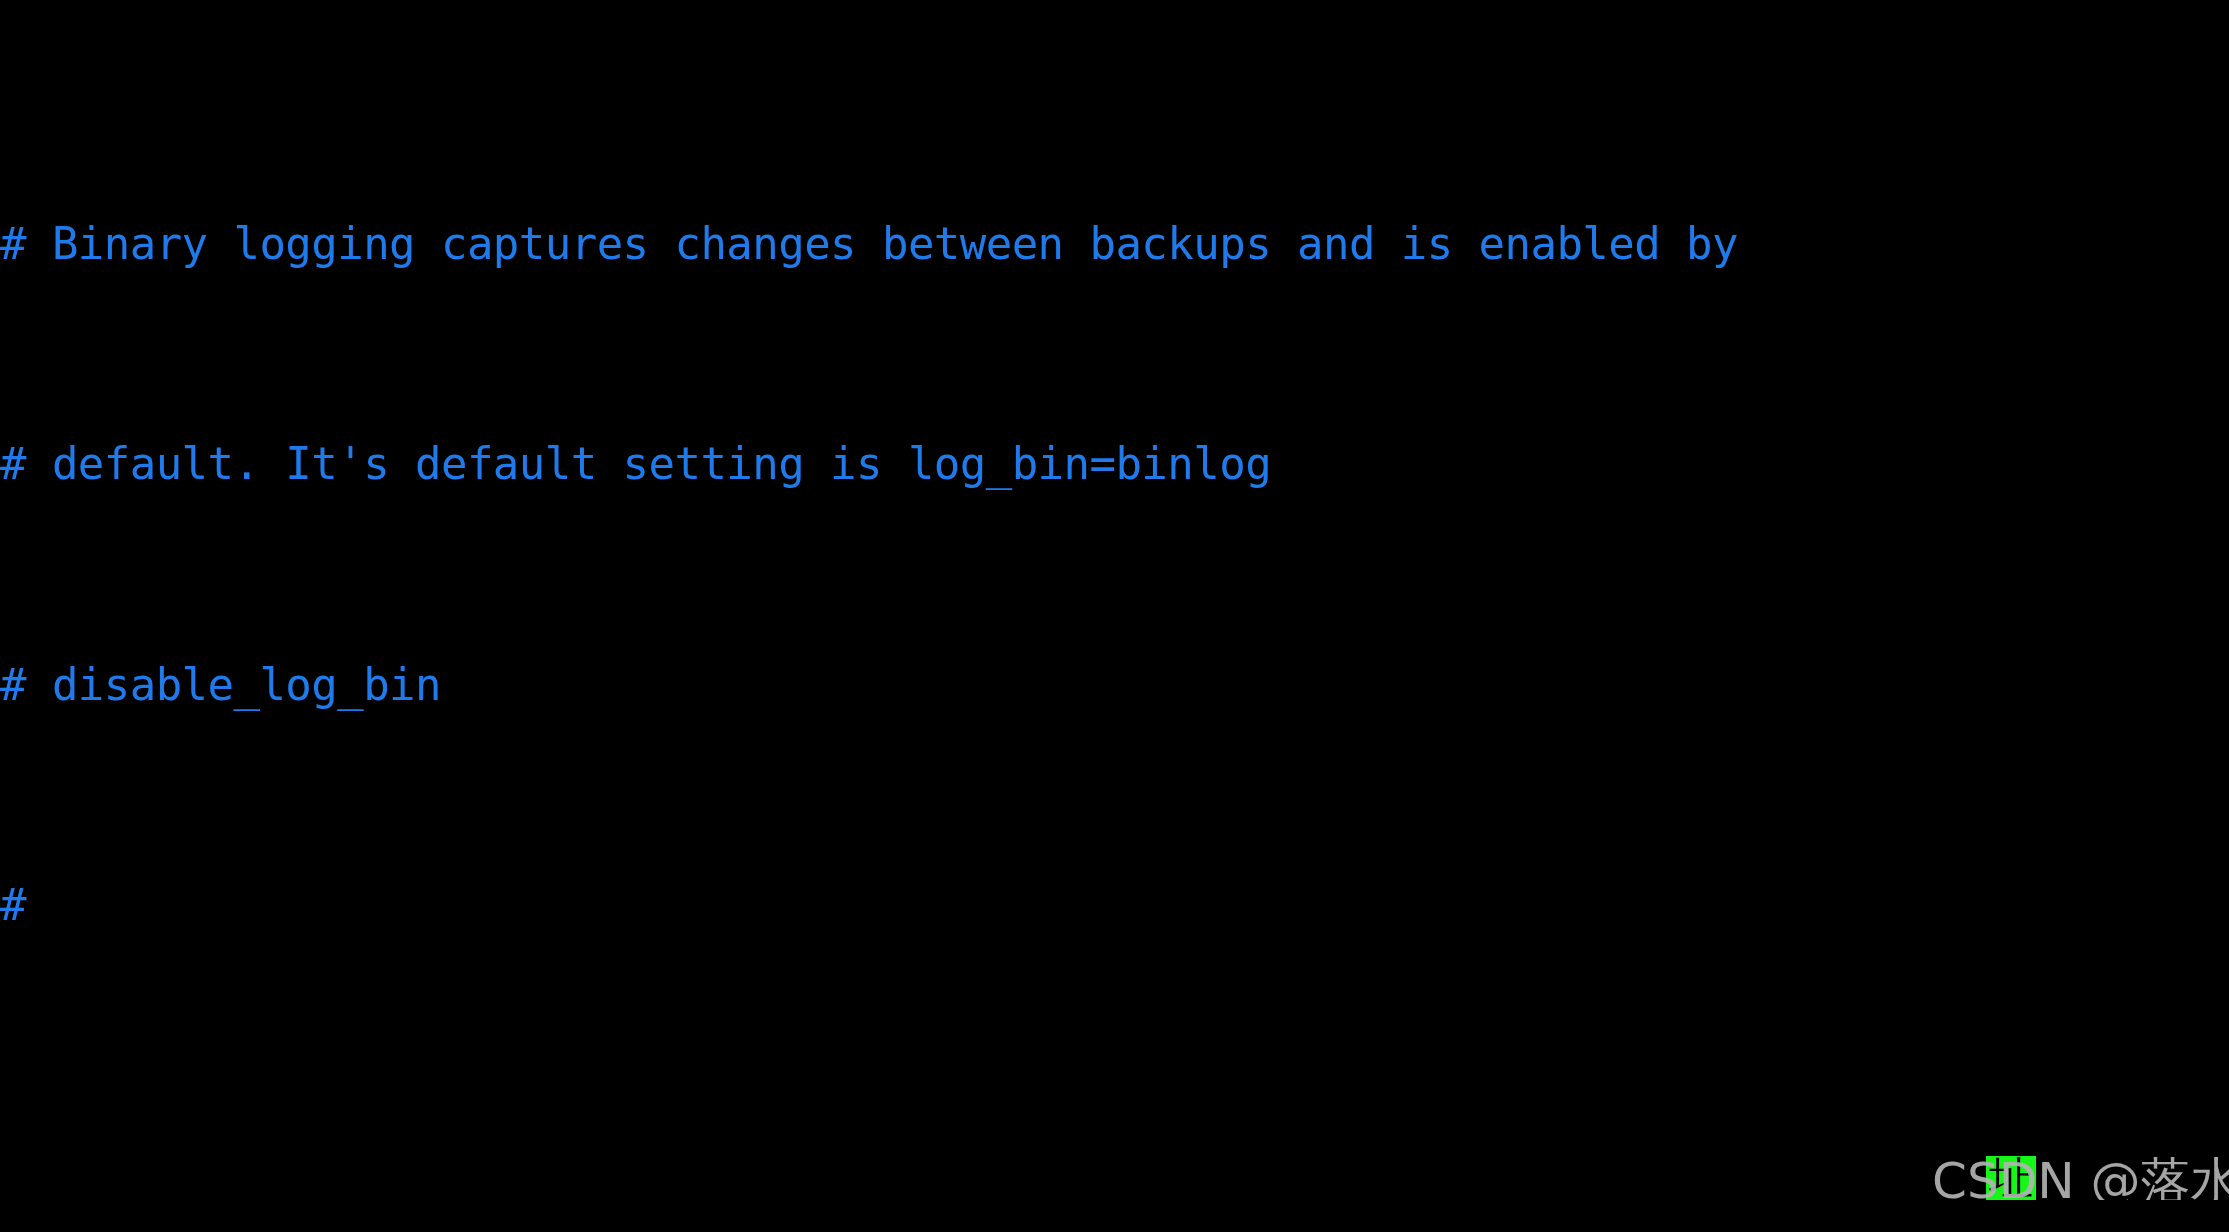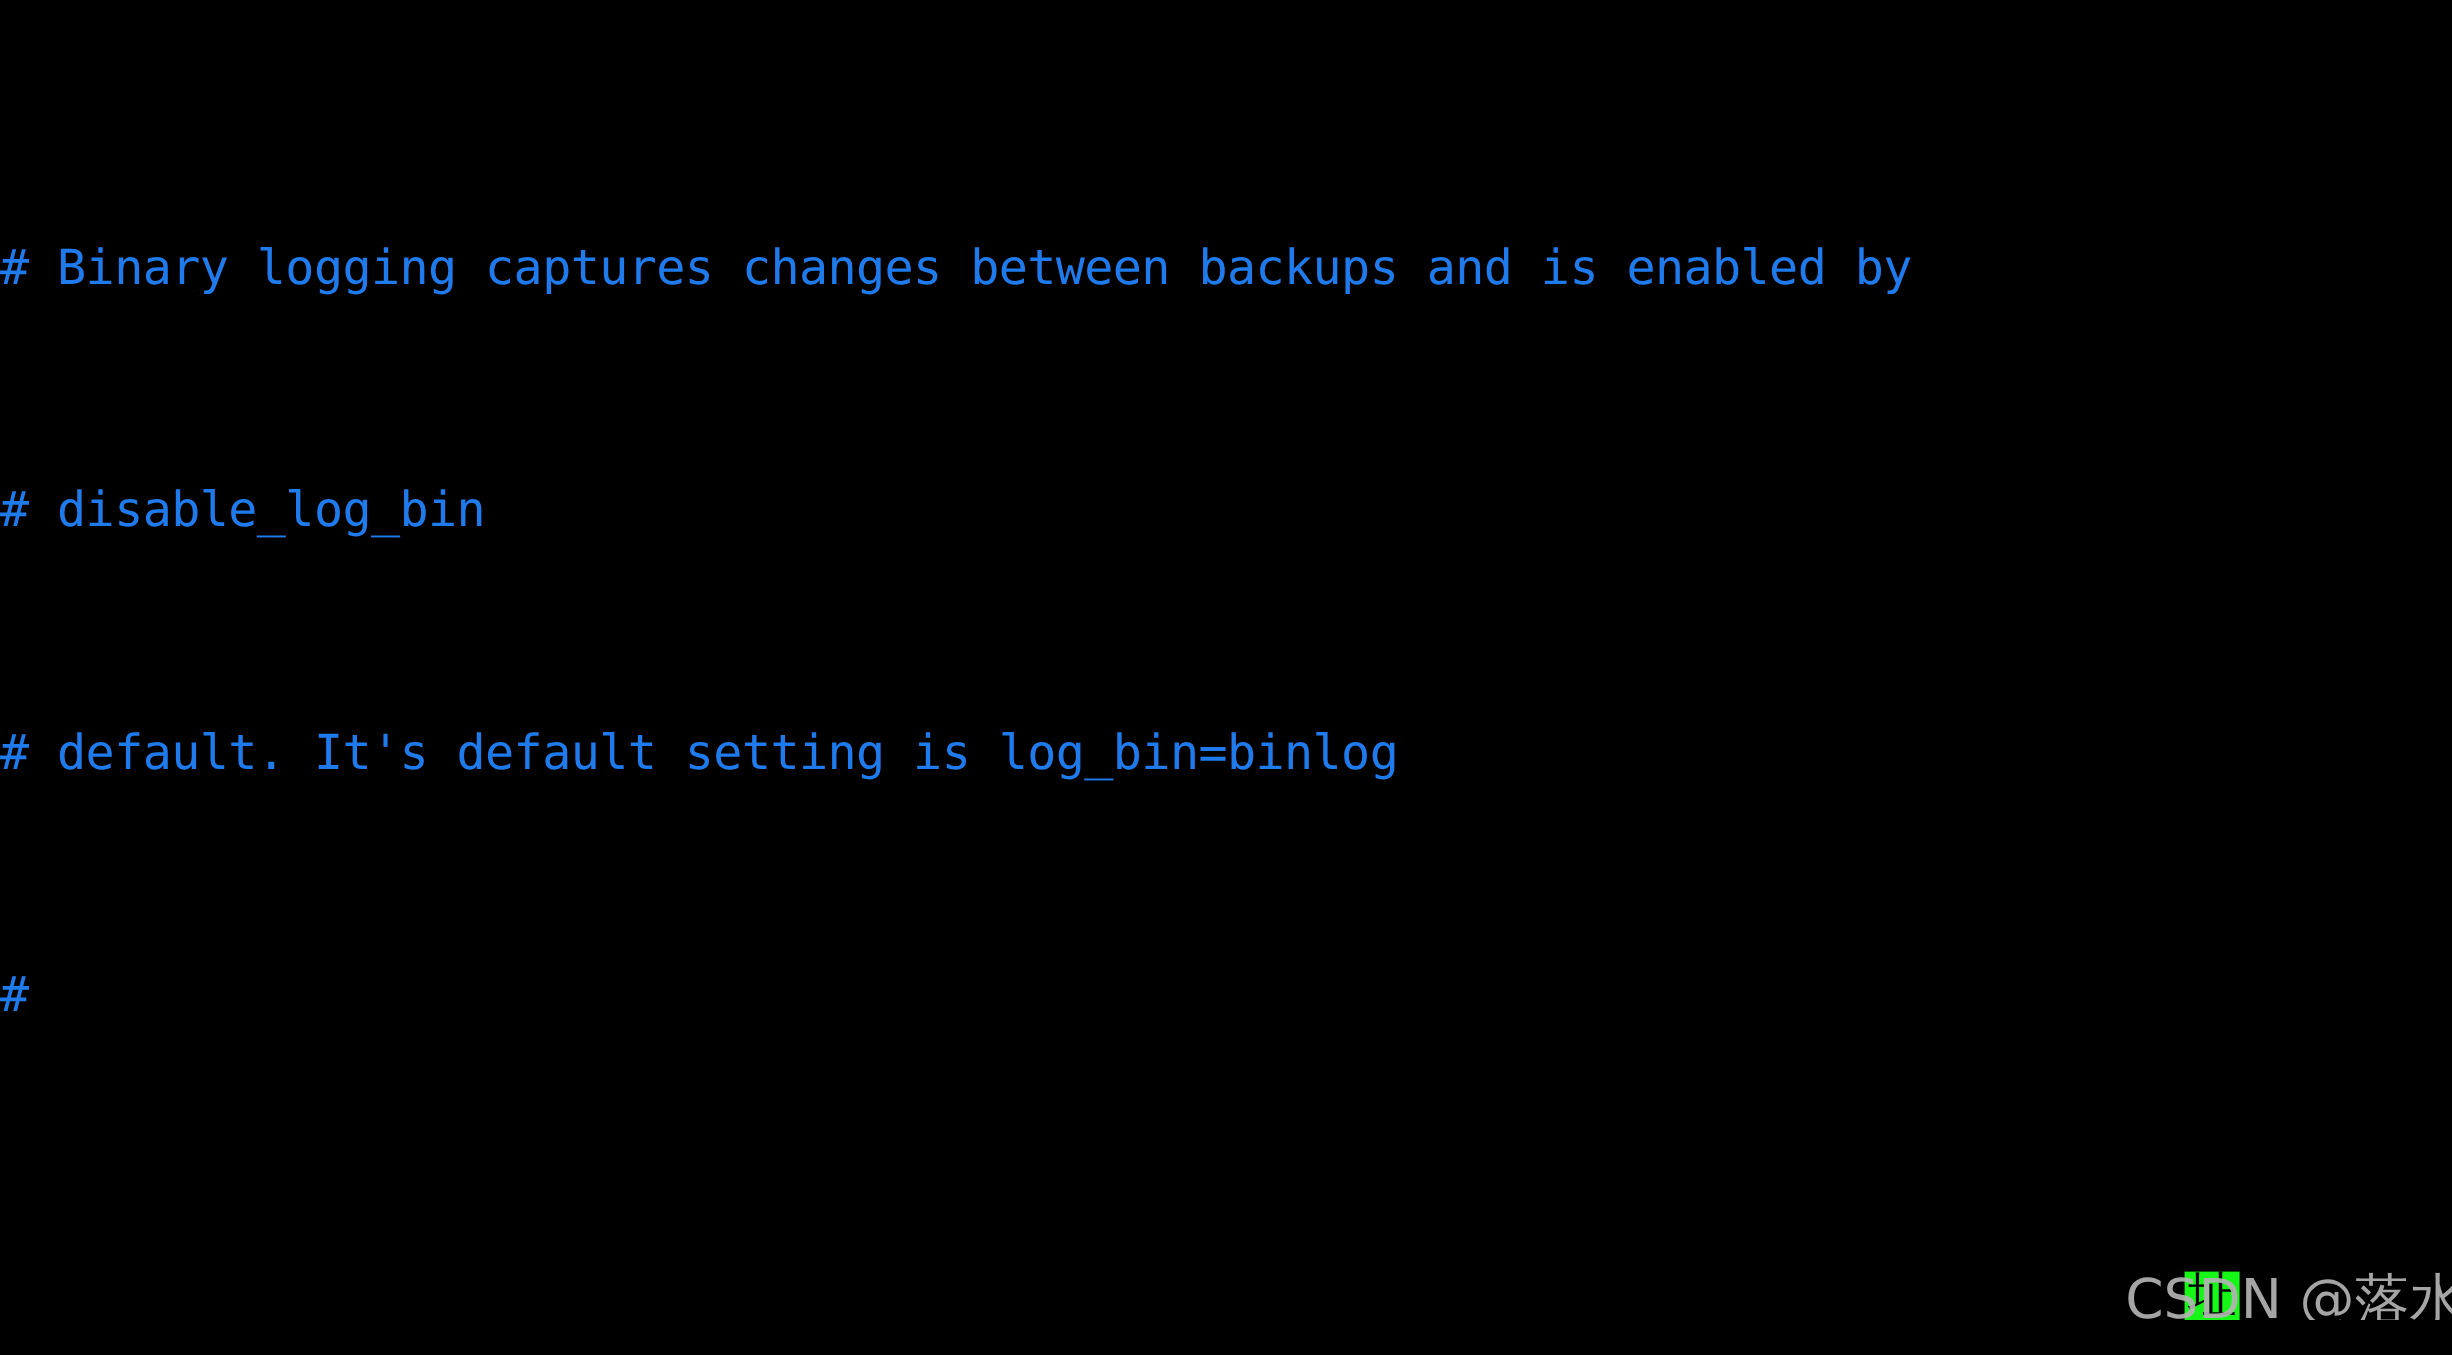--- a/index.html
+++ b/index.html
@@ -84,22 +84,22 @@
   #watermark .wm-handle { letter-spacing: 0px; }
 </style>
 </head>
 <body>
 
 <div id="terminal">
 
   <div id="code-area">
 
     <div class="line c-comment"># Binary logging captures changes between backups and is enabled by</div>
+    <div class="line c-comment"># default. It's default setting is log_bin=binlog</div>
     <div class="line c-comment"># disable_log_bin</div>
-    <div class="line c-comment"># default. It's default setting is log_bin=binlog</div>
     <div class="line c-comment">#</div>
     
     
     
     
     
     
     
     
     

